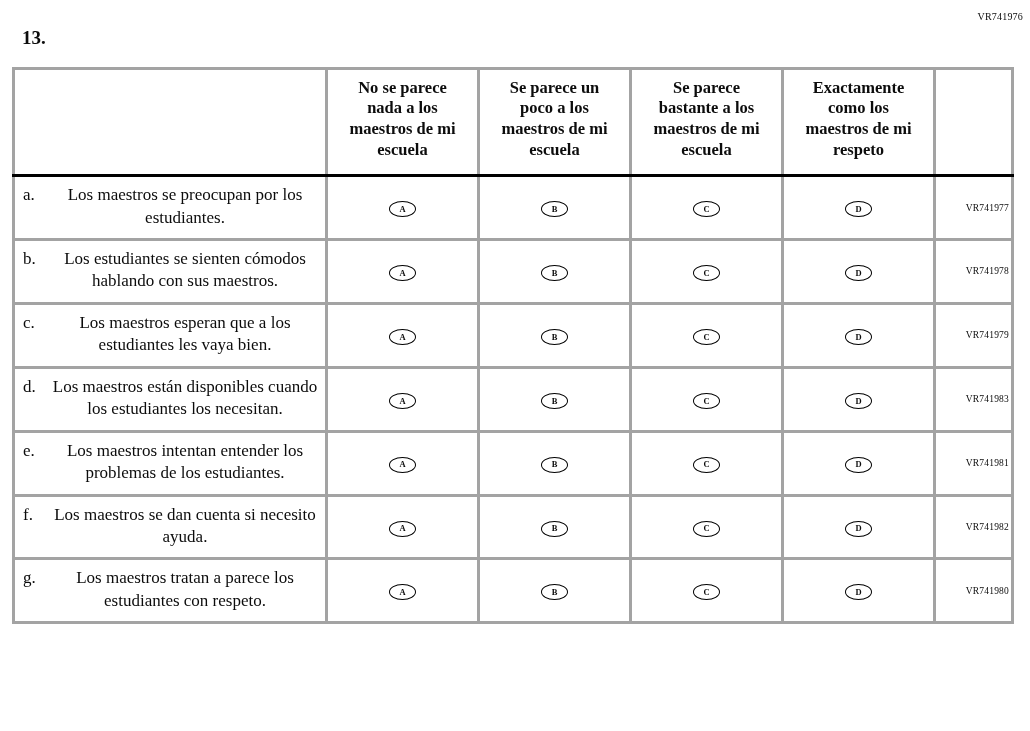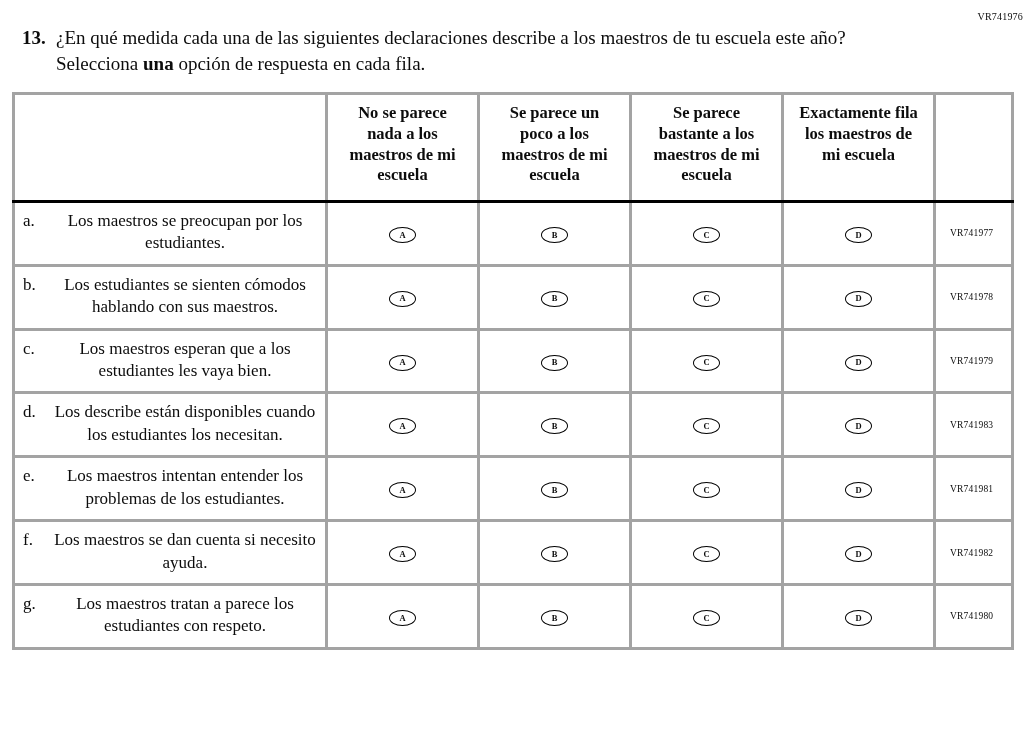--- a/index.html
+++ b/index.html
@@ -12,20 +12,21 @@
   }
   .top-code {
     position: absolute; top: 11px; right: 7px;
     font-size: 10px; letter-spacing: 0.2px;
   }
   .question {
     display: flex;
     padding: 25px 20px 0 22px;
     font-size: 19px;
     line-height: 1.35;
+    align-items: center;
   }
   .qnum { font-weight: bold; flex: 0 0 34px; }
   .qtext { max-width: 868px; }
   .qtext b { font-weight: bold; }
 
   table {
     border-collapse: collapse;
     table-layout: fixed;
     margin: 16px 8px 0 12px;
   }
@@ -59,53 +60,52 @@
     align-items: center;
     justify-content: center;
     width: 25px; height: 14px;
     border: 1px solid #000;
     border-radius: 50%;
     font-size: 8.5px;
     font-weight: bold;
     line-height: 1;
   }
   td.code {
-    text-align: left;
+    text-align: right;
     vertical-align: middle;
     font-size: 9.5px;
     letter-spacing: 0.2px;
-    padding: 0 14px;
+    padding: 0 2px;
   }
 </style>
 </head>
 <body>
 
 <div class="top-code">VR741976</div>
 
 <div class="question">
   <span class="qnum">13.</span>
-  <div class="qtext"><span>¿En qué medida cada una de las siguientes declaraciones describe a los maestros de tu escuela este año? Selecciona </span><b>una</b><span> opción de respuesta en cada fila.</span></div>
 </div>
 
 <table>
   <colgroup>
     <col class="c-stmt">
       <col class="c-opt">
       <col class="c-opt">
       <col class="c-opt">
       <col class="c-opt">
       <col class="c-code">
   </colgroup>
   <thead>
     <tr>
       <th></th>
       <th>No se parece nada a los maestros de mi escuela</th>
       <th>Se parece un poco a los maestros de mi escuela</th>
       <th>Se parece bastante a los maestros de mi escuela</th>
-      <th>Exactamente fila los maestros de mi escuela</th>
+      <th>Exactamente como los maestros de mi respeto</th>
       <th></th>
     </tr>
   </thead>
   <tbody>
     <tr>
       <td class="stmt">
         <div class="stmt-inner">
           <span class="row-letter">a.</span>
           <span class="row-text">Los maestros se preocupan por los estudiantes.</span>
         </div>
@@ -139,21 +139,21 @@
       <td class="opt"><span class="bubble">A</span></td>
       <td class="opt"><span class="bubble">B</span></td>
       <td class="opt"><span class="bubble">C</span></td>
       <td class="opt"><span class="bubble">D</span></td>
       <td class="code">VR741979</td>
     </tr>
     <tr>
       <td class="stmt">
         <div class="stmt-inner">
           <span class="row-letter">d.</span>
-          <span class="row-text">Los describe están disponibles cuando los estudiantes los necesitan.</span>
+          <span class="row-text">Los maestros están disponibles cuando los estudiantes los necesitan.</span>
         </div>
       </td>
       <td class="opt"><span class="bubble">A</span></td>
       <td class="opt"><span class="bubble">B</span></td>
       <td class="opt"><span class="bubble">C</span></td>
       <td class="opt"><span class="bubble">D</span></td>
       <td class="code">VR741983</td>
     </tr>
     <tr>
       <td class="stmt">

